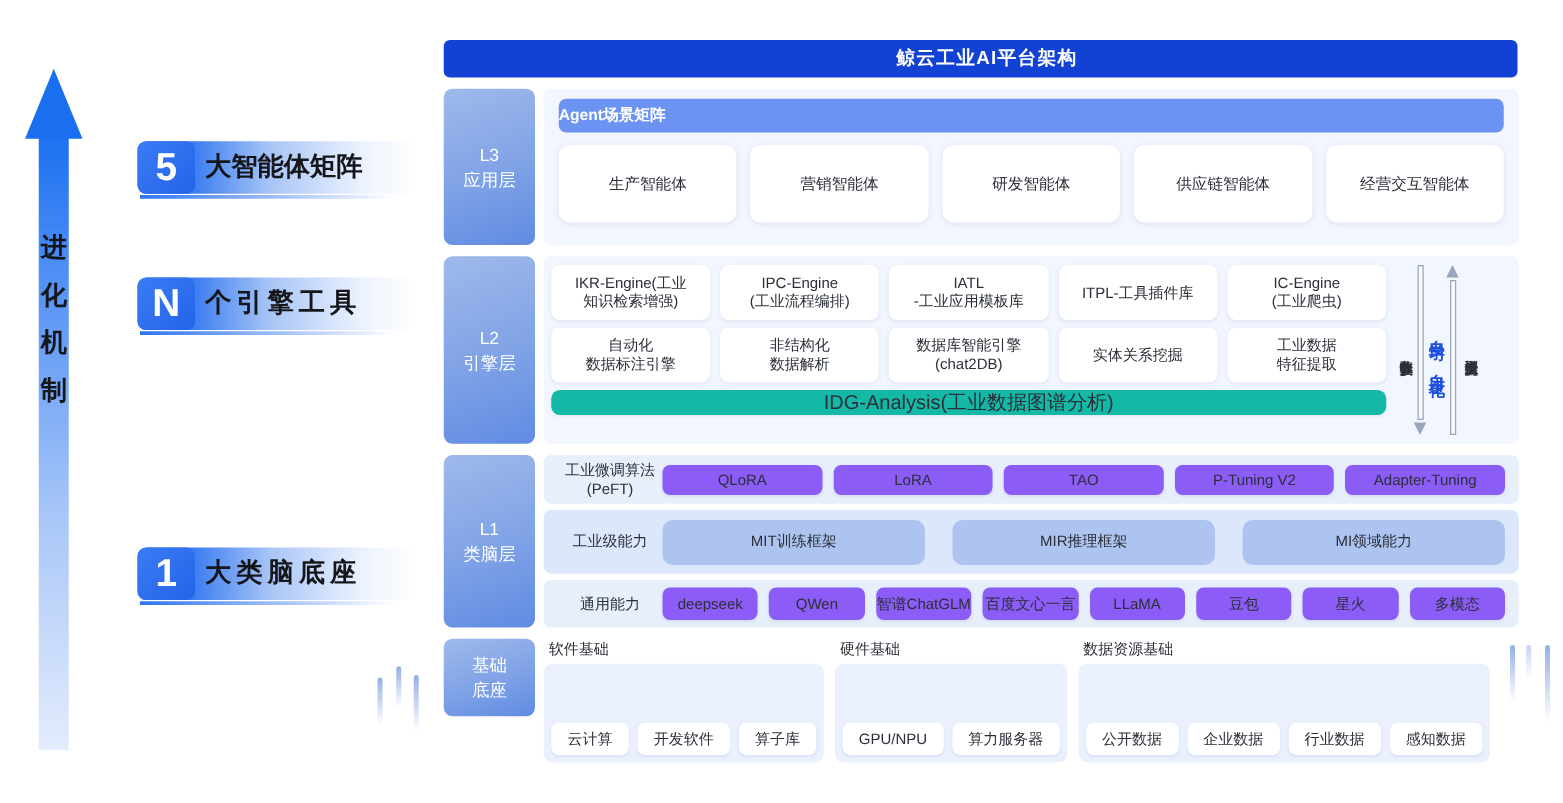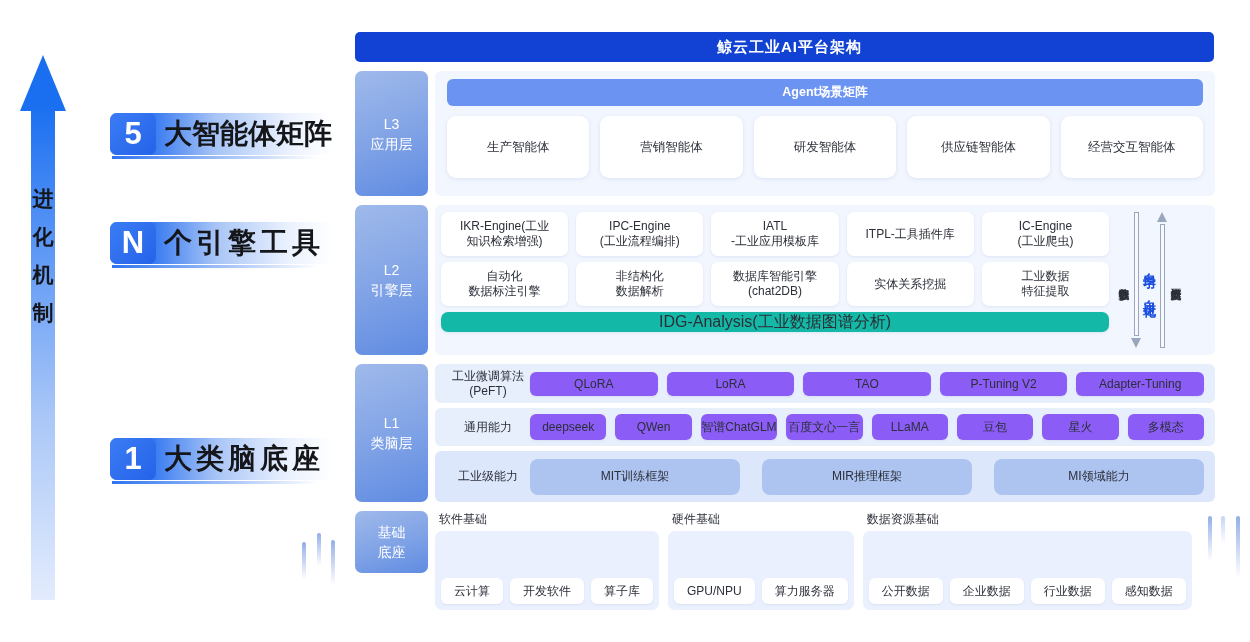--- a/index.html
+++ b/index.html
@@ -34,21 +34,21 @@
     position:absolute;left:0;top:0;width:222px;height:42px;border-radius:7px;
     background:linear-gradient(to right,#2e74f0 0%,#2e74f0 17%,#a9c5f6 48%,#eaf1fe 80%,#ffffff 100%);
   }
   .pill .num{
     position:absolute;left:0;top:0;width:46px;height:42px;border-radius:7px;
     background:linear-gradient(135deg,#3b7cf5,#2463e8);
     color:#fff;font-size:31px;font-weight:bold;line-height:42px;text-align:center;
   }
   .pill .txt{
     position:absolute;left:54px;top:0;height:42px;line-height:42px;
-    font-size:28px;font-weight:bold;color:#14161a;white-space:nowrap;
+    font-size:21px;font-weight:bold;color:#14161a;white-space:nowrap;
   }
   .pill .rule{
     position:absolute;left:2px;top:43px;width:206px;height:3px;
     background:linear-gradient(to right,#2e74f0,#b9d0f8 65%,rgba(255,255,255,0));
   }
   #pill-5{left:110px;top:113px;}
   #pill-n{left:110px;top:222px;}
   #pill-1{left:110px;top:438px;}
   #pill-n .txt,#pill-1 .txt{letter-spacing:4px;}
 
@@ -70,21 +70,21 @@
     display:flex;flex-direction:column;align-items:center;justify-content:center;
   }
   .layer-body{flex:1;margin-left:7px;background:#f2f6fe;border-radius:6px;
     display:flex;flex-direction:column;}
 
   
   #row-l3 .layer-tag{height:125px;}
   #row-l3 .layer-body{padding:8px;box-sizing:border-box;}
   #agent-matrix{
     height:27px;border-radius:6px;background:#6a93f2;color:#fff;
-    font-size:12.5px;font-weight:bold;line-height:27px;text-align:center;
+    font-size:12.5px;font-weight:bold;line-height:27px;text-align:left;
     margin:0 4px 10px 4px;
   }
   #l3-cards{display:flex;gap:11px;padding:0 4px;}
   .l3-card{
     flex:1;height:62px;background:#fff;border-radius:9px;
     display:flex;align-items:center;justify-content:center;
     font-size:12.5px;color:#2b2f38;
     box-shadow:0 1px 4px rgba(120,145,200,.18);
   }
 
@@ -280,43 +280,43 @@
         <div class="l1-label">工业微调算法<br>(PeFT)</div>
         <div class="l1-items">
           <div class="l1-chip">QLoRA</div>
           <div class="l1-chip">LoRA</div>
           <div class="l1-chip">TAO</div>
           <div class="l1-chip">P-Tuning V2</div>
           <div class="l1-chip">Adapter-Tuning</div>
         </div>
       </div>
 
+      <div class="l1-band" id="band-cap">
+        <div class="l1-label">工业级能力</div>
+        <div class="l1-items">
+          <div class="l1-chip">MIT训练框架</div>
+          <div class="l1-chip">MIR推理框架</div>
+          <div class="l1-chip">MI领域能力</div>
+        </div>
+      </div>
+
       <div class="l1-band" id="band-gen">
         <div class="l1-label">通用能力</div>
         <div class="l1-items">
           <div class="l1-chip">deepseek</div>
           <div class="l1-chip">QWen</div>
           <div class="l1-chip">智谱ChatGLM</div>
           <div class="l1-chip">百度文心一言</div>
           <div class="l1-chip">LLaMA</div>
           <div class="l1-chip">豆包</div>
           <div class="l1-chip">星火</div>
           <div class="l1-chip">多模态</div>
         </div>
       </div>
 
-      <div class="l1-band" id="band-cap">
-        <div class="l1-label">工业级能力</div>
-        <div class="l1-items">
-          <div class="l1-chip">MIT训练框架</div>
-          <div class="l1-chip">MIR推理框架</div>
-          <div class="l1-chip">MI领域能力</div>
-        </div>
-      </div>
-
     </div>
   </div>
 
   <div class="layer-row" id="row-base">
     <div class="layer-tag">
       <div>基础</div>
       <div>底座</div>
     </div>
     <div class="layer-body">
       <div id="base-inner">

